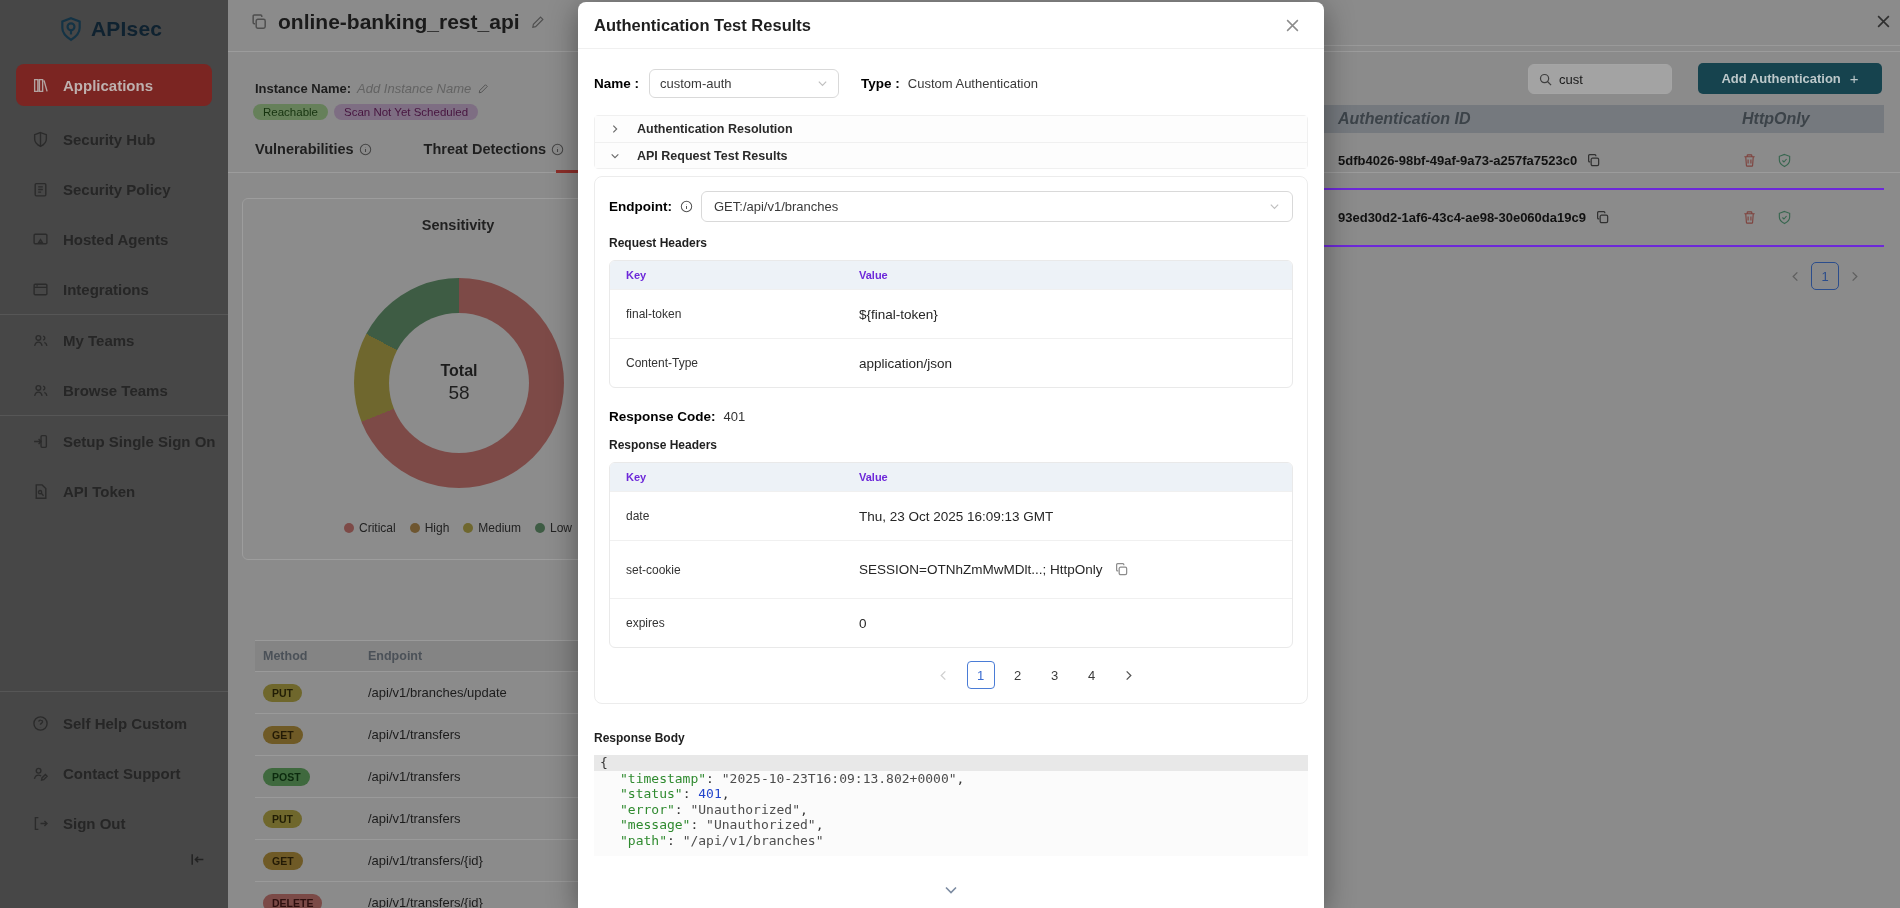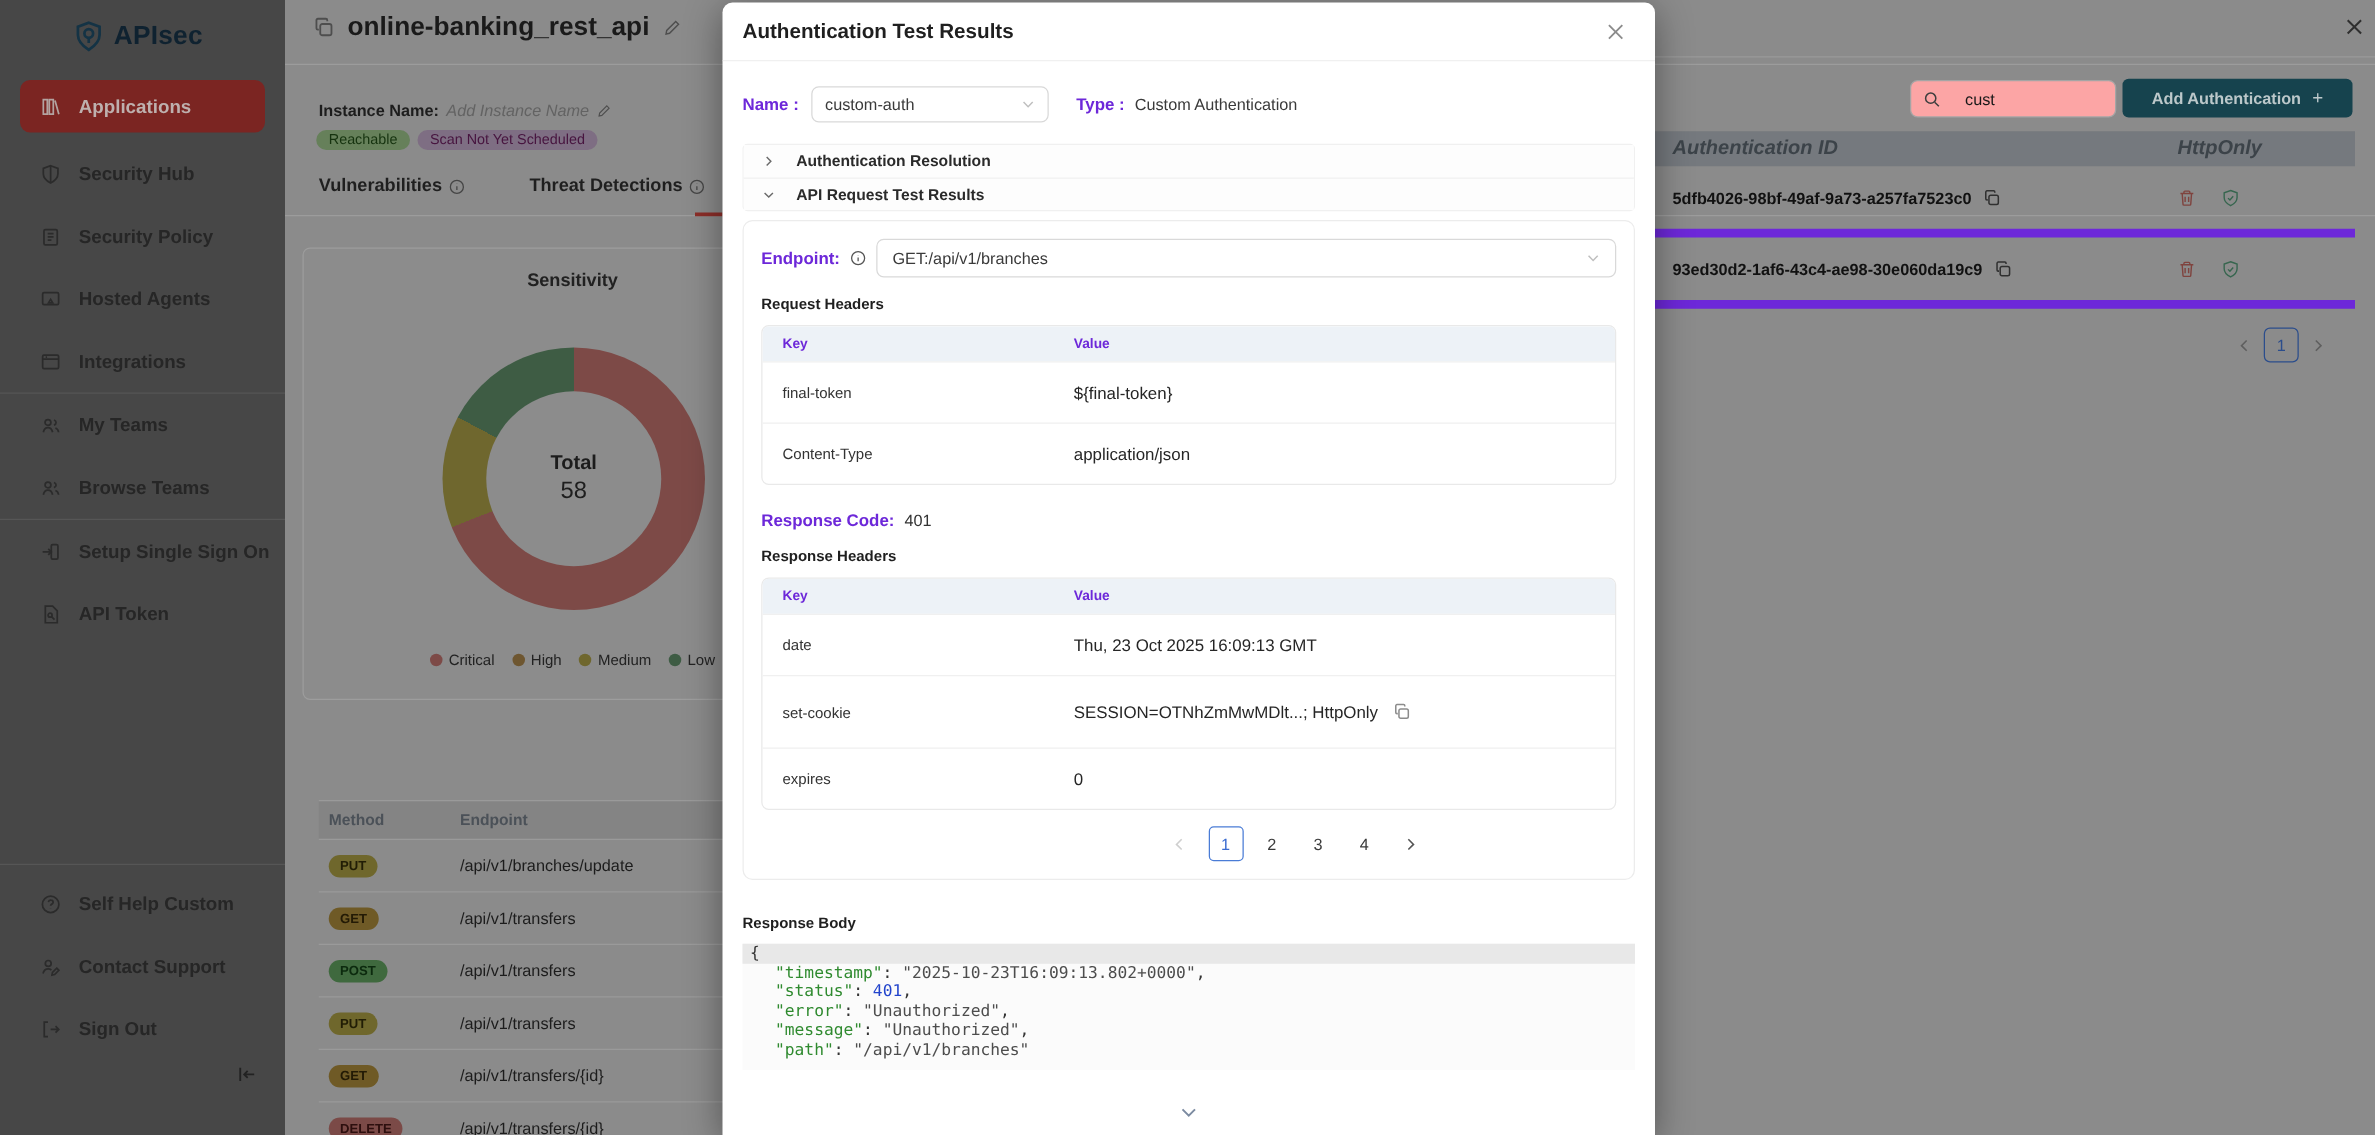--- a/index.html
+++ b/index.html
@@ -57,48 +57,48 @@
   .ep-path { font-size:13px; color:#1c1c1c; }
   .method-pill { display:inline-block; font-size:10.5px; font-weight:700; padding:3px 9px; border-radius:10px; }
   .m-put { background:#6f672c; color:#211d05; }
   .m-get { background:#6f5a26; color:#231a05; }
   .m-post { background:#3f693e; color:#0c2a0e; }
   .m-delete { background:#7b4a47; color:#2d0f0e; }
 
   
   .drawer-top-divider { position:absolute; left:1320px; right:0; top:45px; border-top:1px solid #9a9a9a; z-index:1; }
   .drawer-close { position:absolute; left:1876px; top:14px; color:#2f2f2f; z-index:1; cursor:pointer; }
-  .dr-search { position:absolute; left:1528px; top:64px; width:165px; height:30px; border:1px solid #a5a5a5; border-radius:6px; background:#fca5a5; display:flex; align-items:center; gap:20px; padding:0 10px; z-index:1; }
+  .dr-search { position:absolute; left:1528px; top:64px; width:144px; height:30px; border:1px solid #a5a5a5; border-radius:6px; background:#a3a3a3; display:flex; align-items:center; gap:7px; padding:0 10px; z-index:1; }
   .dr-search .s-ic { color:#3e3e3e; flex:none; }
   .dr-search-text { font-size:13px; color:#181818; }
   .dr-add-btn { position:absolute; left:1698px; top:63px; width:184px; height:31px; background:#16434e; border-radius:5px; color:#bcc8ca; font-size:13px; font-weight:600; display:flex; align-items:center; justify-content:center; gap:9px; z-index:1; cursor:pointer; }
   .dr-add-btn .plus { font-size:15px; font-weight:400; }
   .dr-table { position:absolute; left:1320px; top:105px; width:564px; z-index:1; }
   .dr-thead { display:flex; align-items:center; height:28px; background:#75797e; }
   .dr-thead span { font-size:16px; font-weight:700; color:#3c4349;font-style:italic; }
   .dr-c1 { width:422px; padding-left:18px; }
   .dr-c2 { flex:1; }
-  .dr-row { display:flex; align-items:center; height:57px; border-bottom:7px solid #6d28d9; }
+  .dr-row { display:flex; align-items:center; height:57px; border-bottom:2px solid #6d28d9; }
   .dr-id { font-size:13px; font-weight:600; color:#111; display:flex; align-items:center; gap:9px; }
   .dr-id .cp-ic { color:#303030; cursor:pointer; }
   .dr-actions { display:flex; gap:20px; align-items:center; }
   .dr-actions .trash { color:#7f433e; cursor:pointer; }
   .dr-actions .shield { color:#37664f; cursor:pointer; }
   .dr-pg { position:absolute; left:1790px; top:262px; display:flex; align-items:center; gap:10px; z-index:1; }
   .dr-pg .pg-arrow { color:#5f5f5f; }
   .dr-pg .pg-cur { width:28px; height:28px; border:1px solid #2b4d8c; border-radius:5px; color:#2b4d8c; font-size:13px; display:flex; align-items:center; justify-content:center; }
 
   
   .modal { position:absolute; left:578px; top:2px; width:746px; height:906px; background:#fff; border-radius:8px 8px 0 0; box-shadow:0 6px 30px rgba(0,0,0,.4); z-index:10; overflow:hidden; }
   .modal-header { height:47px; display:flex; align-items:center; justify-content:space-between; padding:0 24px 0 16px; border-bottom:1px solid #f0f0f0; }
   .modal-title { font-size:16.5px; font-weight:700; color:#1f1f1f; }
   .modal-close { color:#8c8c8c; cursor:pointer; }
   .modal-body { padding:20px 16px 0 16px; }
   .name-row { display:flex; align-items:center; }
-  .fld-label { font-size:13.5px; font-weight:700; color:#6d28d9; }
+  .fld-label { font-size:13.5px; font-weight:700; color:#000000; }
   .name-select { margin-left:10px; width:190px; height:29px; border:1px solid #d9d9d9; border-radius:6px; display:flex; align-items:center; justify-content:space-between; padding:0 10px; cursor:pointer; }
   .name-select .sel-text { font-size:13px; color:#3a3a3a; }
   .sel-chev { color:#bfbfbf; }
   .type-label { margin-left:22px; }
   .type-value { margin-left:8px; font-size:13px; color:#3a3a3a; }
   .collapse-group { margin-top:17px; border:1px solid #f0f0f0; border-radius:4px; }
   .collapse-bar { height:26px; display:flex; align-items:center; gap:17px; padding-left:15px; background:#fdfdfd; cursor:pointer; }
   .collapse-bar + .collapse-bar { border-top:1px solid #f0f0f0; }
   .collapse-bar .cb-chev { color:#6b6b6b; }
   .collapse-bar .cb-label { font-size:12.5px; font-weight:700; color:#2a2a2a; }

